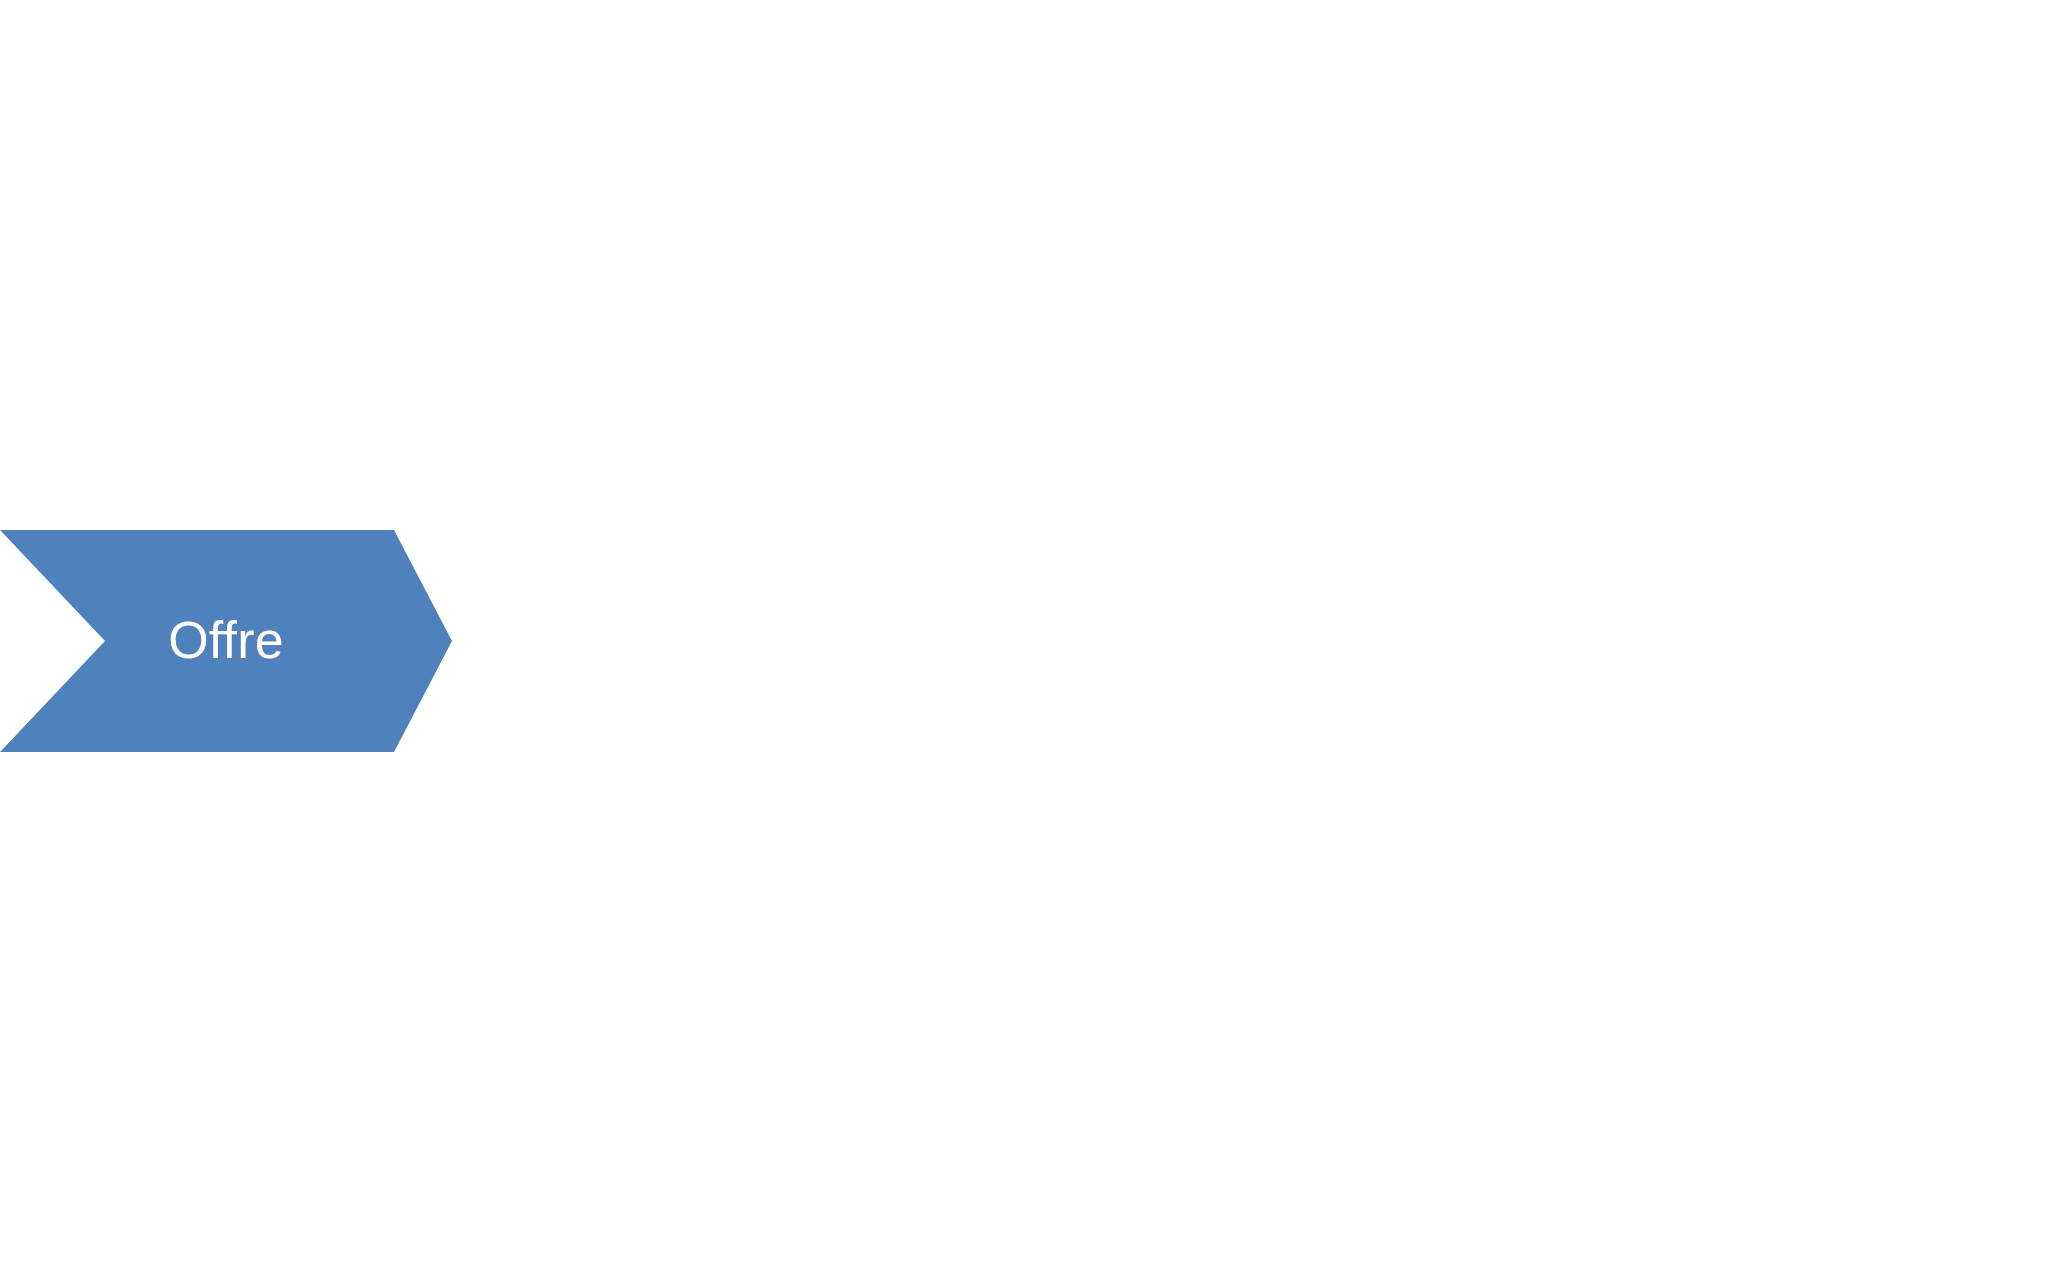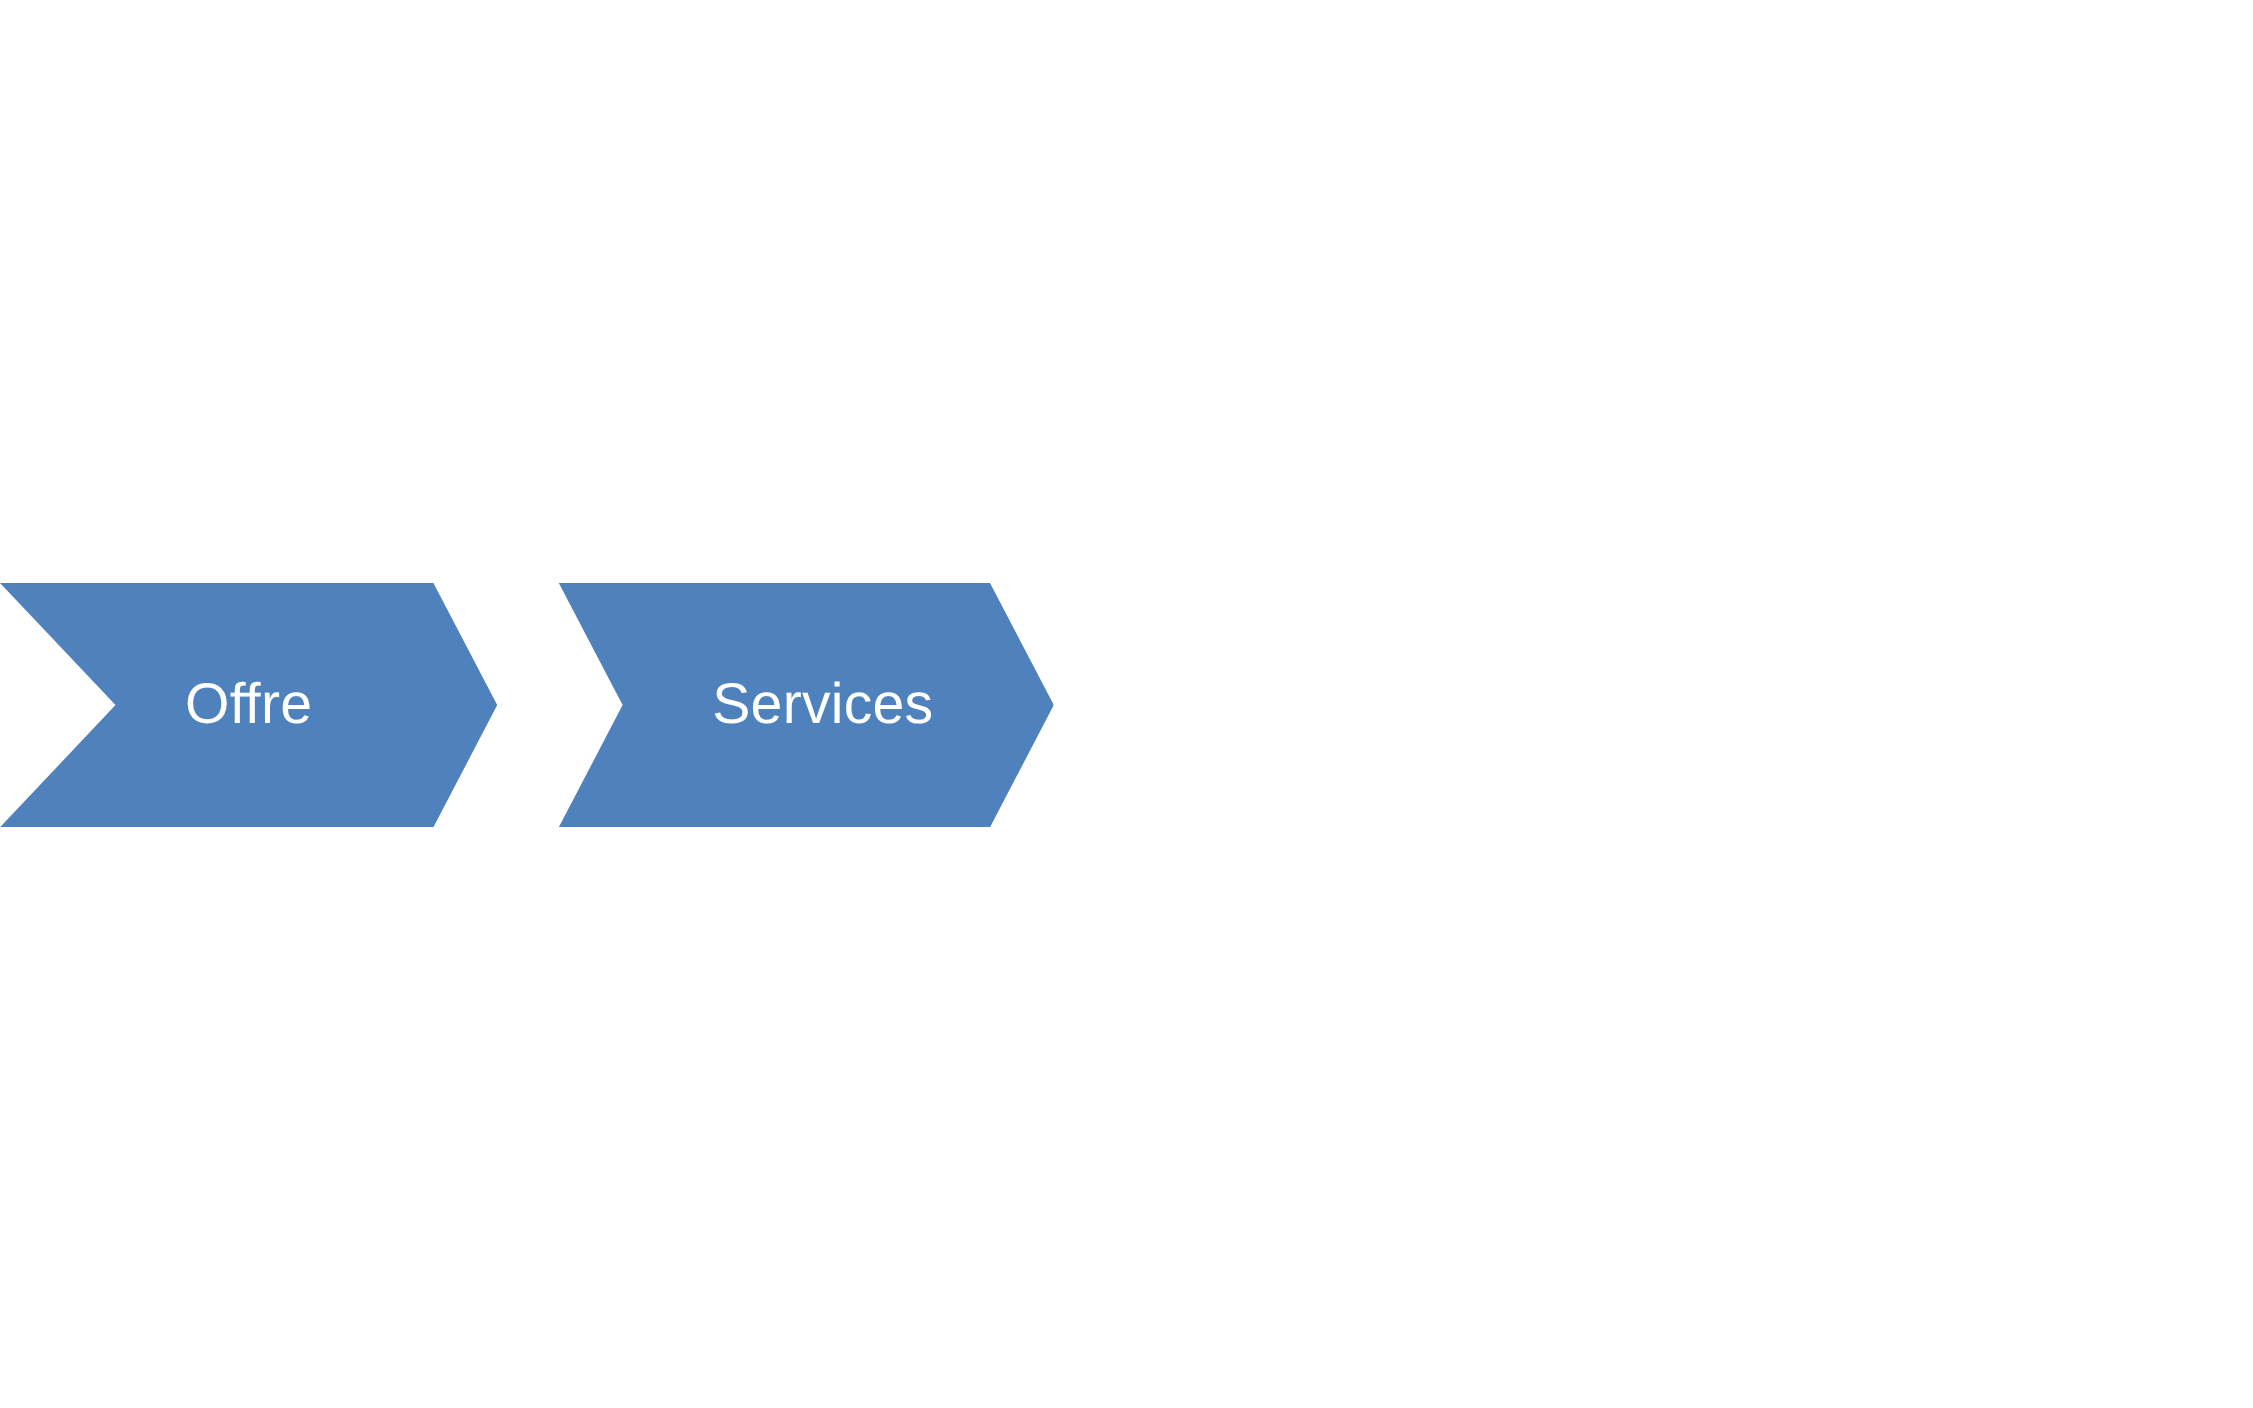--- a/index.html
+++ b/index.html
@@ -104,21 +104,18 @@
 <body>
 
 <div id="canvas">
 
   <div class="chevron-row">
 
     <div class="chevron chev-shape chev-shape-first chev-1">
       <span class="chevron-label">Offre</span>
     </div>
 
-    <div class="chevron chev-shape chev-2">
-      <span class="chevron-label">Services</span>
-    </div>
 
 
 
   </div>
 
 </div>
 
 </body></html>

